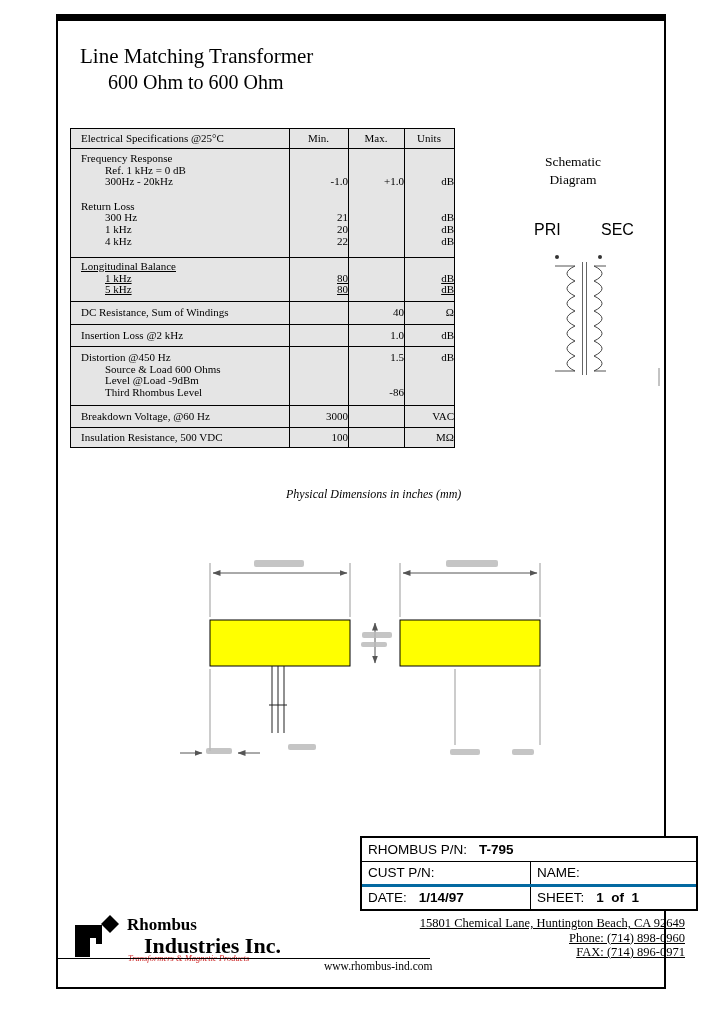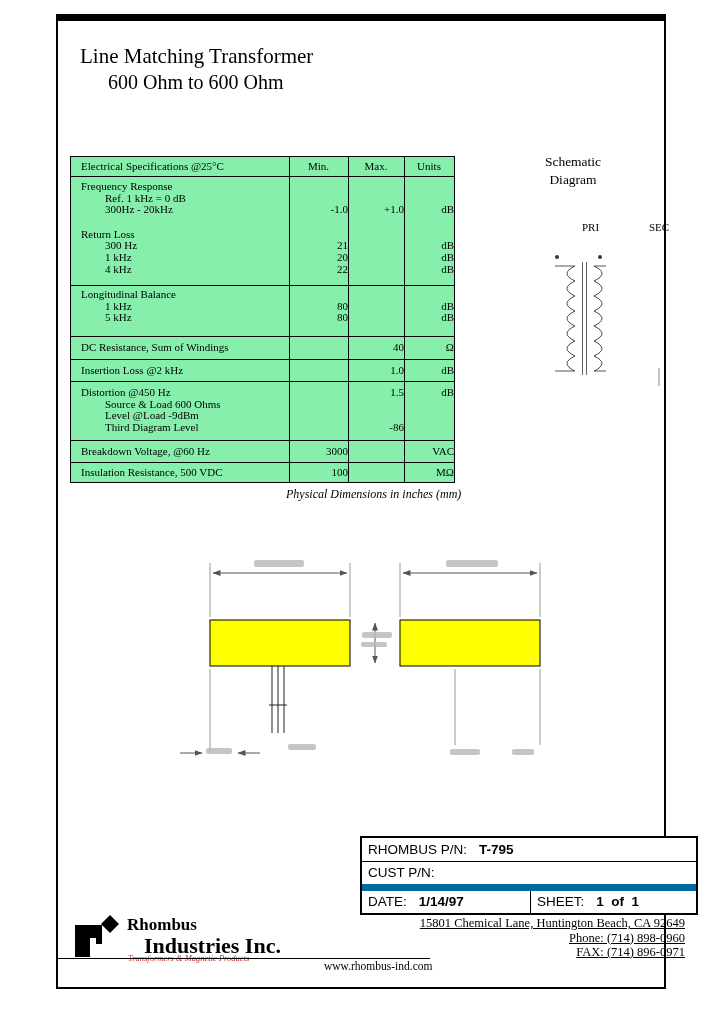--- a/index.html
+++ b/index.html
@@ -12,53 +12,53 @@
   
   .frame { left:56px; top:14px; width:606px; height:966px;
            border:2px solid #000; border-top:7px solid #000; pointer-events:none; }
 
   
   .doc-title    { left:80px;  top:44px; font-size:21px; white-space:nowrap; }
   .doc-subtitle { left:108px; top:71px; font-size:20px; white-space:nowrap; }
 
   
   .spec-table { left:70px; top:128px; width:383px; border:1px solid #000;
-                font-size:11px; background:#86efac;margin-top:28px; }
+                font-size:11px; background:#e5e5e5; }
   .vline { position:absolute; top:0; bottom:0; width:1px; background:#000; }
   .v1 { left:218px; } .v2 { left:277px; } .v3 { left:333px; }
   .spec-header { display:grid; grid-template-columns:218px 59px 56px 50px;
                  height:19px; line-height:19px; border-bottom:1px solid #000; }
   .spec-header .hname { padding-left:10px; white-space:nowrap; }
   .cent { text-align:center; }
   .spec-sec { position:relative; }
   .sec-b { border-bottom:1px solid #000; }
   .spec-line { display:grid; grid-template-columns:218px 59px 56px 50px;
                height:11.6px; line-height:11.6px; }
   .sl-label { padding-left:10px; white-space:nowrap; }
   .ind1 { padding-left:34px; }
   .sl-min,.sl-max,.sl-units { text-align:right; }
 
   
   .schem-title { left:513px; top:153px; width:120px; text-align:center;
                  font-size:13.5px; line-height:17.5px; }
-  .winding-label { font-family:Liberation Serif, serif; font-size:11px;margin-left:48px; }
+  .winding-label { font-family:Liberation Sans, sans-serif; font-size:16px; }
   .pri { left:534px; top:221px; } .seclbl { left:601px; top:221px; }
   .schem-svg { left:528px; top:238px; }
 
   
   .dims-caption { left:286px; top:487px; font-size:12px; white-space:nowrap;font-style:italic; }
   .dims-svg { left:150px; top:555px; }
   .part { fill:var(--highlight, #ffff00); stroke:#000; stroke-width:1; }
 
   
   .info-table { left:360px; top:836px; width:334px; border:2px solid #000;
                 font-family:"Liberation Sans", sans-serif; font-size:13.5px; background:#fff; }
   .it-row1 { height:23px; line-height:23px; border-bottom:1px solid #000; padding-left:6px; white-space:nowrap; }
   .it-row  { display:grid; grid-template-columns:168px 166px; height:22px; line-height:22px; }
-  .it-row.mid { border-bottom:7px solid #0369a1; }
+  .it-row.mid { border-bottom:3px solid #0369a1; }
   .it-cell { padding-left:6px; white-space:nowrap; }
   .it-cell.right { border-left:1px solid #000; }
   .val { font-weight:bold; margin-left:12px; white-space:pre; }
 
   
   .logo-svg { left:74px; top:913px; }
   .company1 { left:127px; top:915px; font-size:17px; font-weight:bold; white-space:nowrap;text-align:center; }
   .company2 { left:144px; top:933px; font-size:22px; font-weight:bold; white-space:nowrap;font-family:Liberation Serif, serif; }
   .tagline  { left:128px; top:953px; font-size:8.5px; font-style:italic;
               color:var(--tagline, #cc2222); white-space:nowrap; }
@@ -128,21 +128,21 @@
       <span class="sl-units">dB</span>
     </div>
     <div class="spec-line">
       <span class="sl-label ind1">4 kHz</span>
       <span class="sl-min">22</span>
       <span class="sl-max"></span>
       <span class="sl-units">dB</span>
     </div>
   </div>
 
-  <div class="spec-sec sec-b" style="padding:3px 0 12px;">
+  <div class="spec-sec sec-b" style="padding:3px 0 5px;text-decoration:underline;">
     <div class="spec-line">
       <span class="sl-label">Longitudinal Balance</span>
       <span class="sl-min"></span>
       <span class="sl-max"></span>
       <span class="sl-units"></span>
     </div>
     <div class="spec-line">
       <span class="sl-label ind1">1 kHz</span>
       <span class="sl-min">80</span>
       <span class="sl-max"></span>
@@ -187,21 +187,21 @@
       <span class="sl-max"></span>
       <span class="sl-units"></span>
     </div>
     <div class="spec-line">
       <span class="sl-label ind1">Level @Load -9dBm</span>
       <span class="sl-min"></span>
       <span class="sl-max"></span>
       <span class="sl-units"></span>
     </div>
     <div class="spec-line">
-      <span class="sl-label ind1">Third Diagram Level</span>
+      <span class="sl-label ind1">Third Rhombus Level</span>
       <span class="sl-min"></span>
       <span class="sl-max">-86</span>
       <span class="sl-units"></span>
     </div>
   </div>
 
   <div class="spec-sec sec-b" style="padding:5px 0 5px;">
     <div class="spec-line">
       <span class="sl-label">Breakdown Voltage, @60 Hz</span>
       <span class="sl-min">3000</span>
@@ -273,20 +273,21 @@
     <rect x="362" y="194" width="22" height="6" rx="2"></rect>
   </g>
 </svg>
 
 <div class="abs info-table">
   <div class="it-row1">
     <span>RHOMBUS P/N:</span><span class="val">T-795</span>
   </div>
   <div class="it-row mid">
     <span class="it-cell">CUST P/N:</span>
+    <span class="it-cell right">NAME:</span>
   </div>
   <div class="it-row">
     <span class="it-cell"><span>DATE:</span><span class="val">1/14/97</span></span>
     <span class="it-cell right"><span>SHEET:</span><span class="val">1  of  1</span></span>
   </div>
 </div>
 
 <svg class="abs logo-svg" width="46" height="46" viewBox="0 0 46 46">
   <rect x="1" y="12" width="15" height="32" fill="#000"></rect>
   <rect x="1" y="12" width="27" height="13" fill="#000"></rect>

